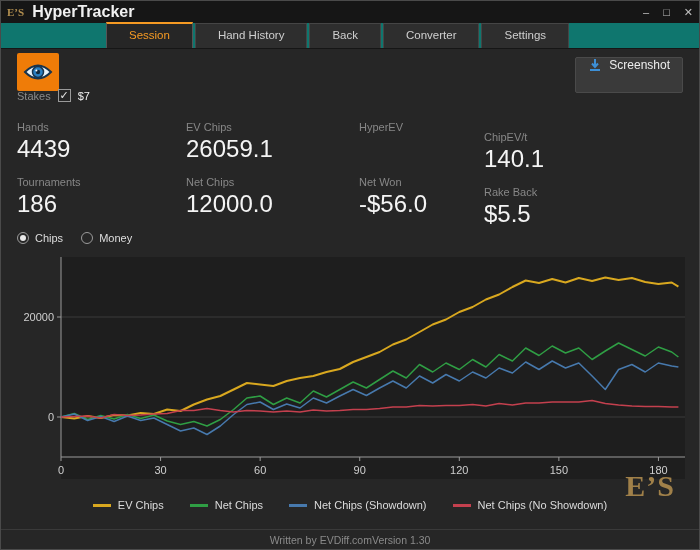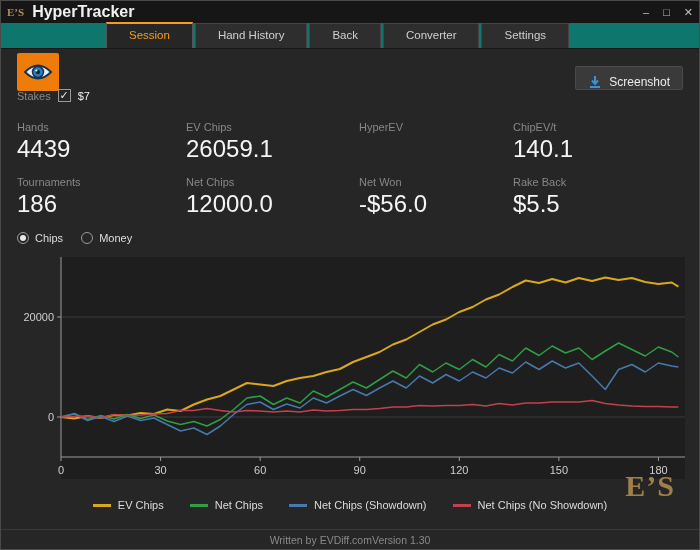--- a/index.html
+++ b/index.html
@@ -35,40 +35,40 @@
   .tab.active {
     background: #262626; color: #f59a23; border-top: 2px solid #f59a23;
     border-left-color: #555; border-right-color: #555; height: 26px; line-height: 22px;
   }
   
   .eye-tile {
     position: absolute; left: 16px; top: 52px; width: 42px; height: 38px;
     background: #ef7c08; border-radius: 2px; display: flex; align-items: center; justify-content: center;
   }
   .screenshot-btn {
-    position: absolute; right: 16px; top: 56px; height: 24px;
+    position: absolute; right: 16px; top: 56px; height: 36px;
     background: #3a3a3a; border: 1px solid #4a4a4a; border-radius: 2px;
-    display: flex; align-items: flex-end; gap: 7px; padding: 0 12px;
-    font-size: 12px; color: #ececec; cursor: default; margin-top: 9px;
+    display: flex; align-items: flex-start; gap: 7px; padding: 0 12px;
+    font-size: 12px; color: #ececec; cursor: default;
   }
   
   .stakes-row { position: absolute; left: 16px; top: 88px; display: flex; align-items: center; gap: 7px; }
   .stakes-label { font-size: 11px; color: #8a8a8a; }
   .checkbox {
     width: 13px; height: 13px; border: 1px solid #9a9a9a; background: #262626;
     display: inline-flex; align-items: center; justify-content: center;
     font-size: 11px; color: #e8e8e8; line-height: 1;
   }
   .stakes-value { font-size: 11px; color: #f0f0f0; }
   
   .stats { position: absolute; left: 16px; top: 120px; width: 668px; }
   .stat-cell { position: absolute; width: 160px; }
   .stat-label { font-size: 11px; color: #878787; margin-bottom: 2px; }
   .stat-value { font-size: 24px; font-weight: 400; color: #f4f4f4; }
-  .c0 { left: 0; }   .c1 { left: 169px; } .c2 { left: 342px; } .c3 { left: 496px; }
+  .c0 { left: 0; }   .c1 { left: 169px; } .c2 { left: 342px; } .c3 { left: 467px; margin-top: 10px; }
   .r0 { top: 0; }    .r1 { top: 55px; }
   
   .view-toggle { position: absolute; left: 16px; top: 231px; display: flex; gap: 18px; align-items: center; }
   .radio-item { display: flex; align-items: center; gap: 6px; font-size: 11px; color: #dedede; cursor: default; }
   .radio-circle {
     width: 12px; height: 12px; border: 1px solid #9a9a9a; border-radius: 50%;
     display: inline-flex; align-items: center; justify-content: center;
   }
   .radio-circle.on::after { content: ""; width: 6px; height: 6px; border-radius: 50%; background: #e8e8e8; }
   

